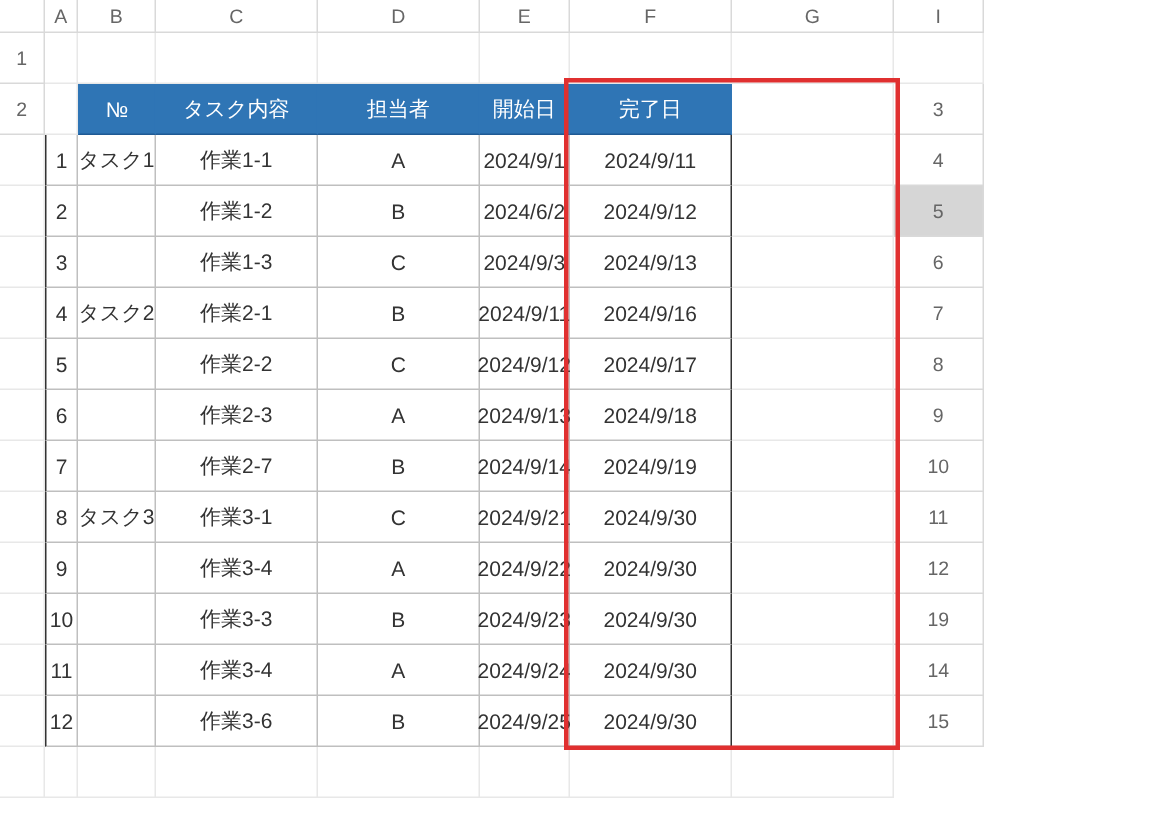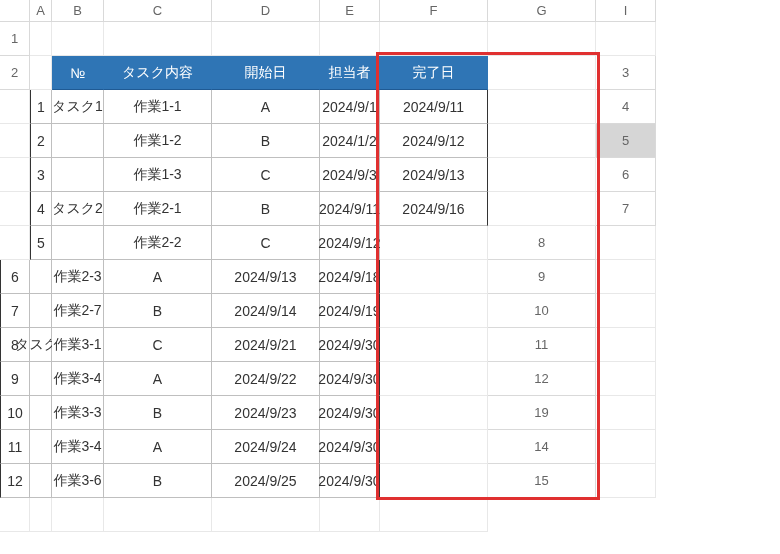--- a/index.html
+++ b/index.html
@@ -93,40 +93,40 @@
     <div class="cell blank"></div>
     <div class="cell blank"></div>
     <div class="cell blank"></div>
     <div class="cell blank"></div>
     <div class="cell blank"></div>
     <div class="cell blank"></div>
     <div class="rowhdr">2</div>
     <div class="cell blank"></div>
     <div class="cell th first">№</div>
     <div class="cell th">タスク内容</div>
+    <div class="cell th">担当者</div>
     <div class="cell th">開始日</div>
-    <div class="cell th">担当者</div>
     <div class="cell th">完了日</div>
     <div class="cell blank"></div>
     <div class="rowhdr">3</div>
     <div class="cell blank"></div>
     <div class="cell td colB num sep-top">1</div>
     <div class="cell td center sep-top">タスク1</div>
     <div class="cell td center sep-top">作業1-1</div>
     <div class="cell td center sep-top">A</div>
     <div class="cell td center sep-top">2024/9/1</div>
     <div class="cell td center colGend sep-top">2024/9/11</div>
     <div class="cell blank"></div>
     <div class="rowhdr">4</div>
     <div class="cell blank"></div>
     <div class="cell td colB num">2</div>
     <div class="cell td center"></div>
     <div class="cell td center">作業1-2</div>
     <div class="cell td center">B</div>
-    <div class="cell td center">2024/1/2</div>
+    <div class="cell td center">2024/6/2</div>
     <div class="cell td center colGend">2024/9/12</div>
     <div class="cell blank"></div>
     <div class="rowhdr" data-selected="true">5</div>
     <div class="cell blank"></div>
     <div class="cell td colB num">3</div>
     <div class="cell td center"></div>
     <div class="cell td center">作業1-3</div>
     <div class="cell td center">C</div>
     <div class="cell td center">2024/9/3</div>
     <div class="cell td center colGend">2024/9/13</div>
@@ -140,20 +140,21 @@
     <div class="cell td center sep-top">2024/9/11</div>
     <div class="cell td center colGend sep-top">2024/9/16</div>
     <div class="cell blank"></div>
     <div class="rowhdr">7</div>
     <div class="cell blank"></div>
     <div class="cell td colB num">5</div>
     <div class="cell td center"></div>
     <div class="cell td center">作業2-2</div>
     <div class="cell td center">C</div>
     <div class="cell td center">2024/9/12</div>
+    <div class="cell td center colGend">2024/9/17</div>
     <div class="cell blank"></div>
     <div class="rowhdr">8</div>
     <div class="cell blank"></div>
     <div class="cell td colB num">6</div>
     <div class="cell td center"></div>
     <div class="cell td center">作業2-3</div>
     <div class="cell td center">A</div>
     <div class="cell td center">2024/9/13</div>
     <div class="cell td center colGend">2024/9/18</div>
     <div class="cell blank"></div>

